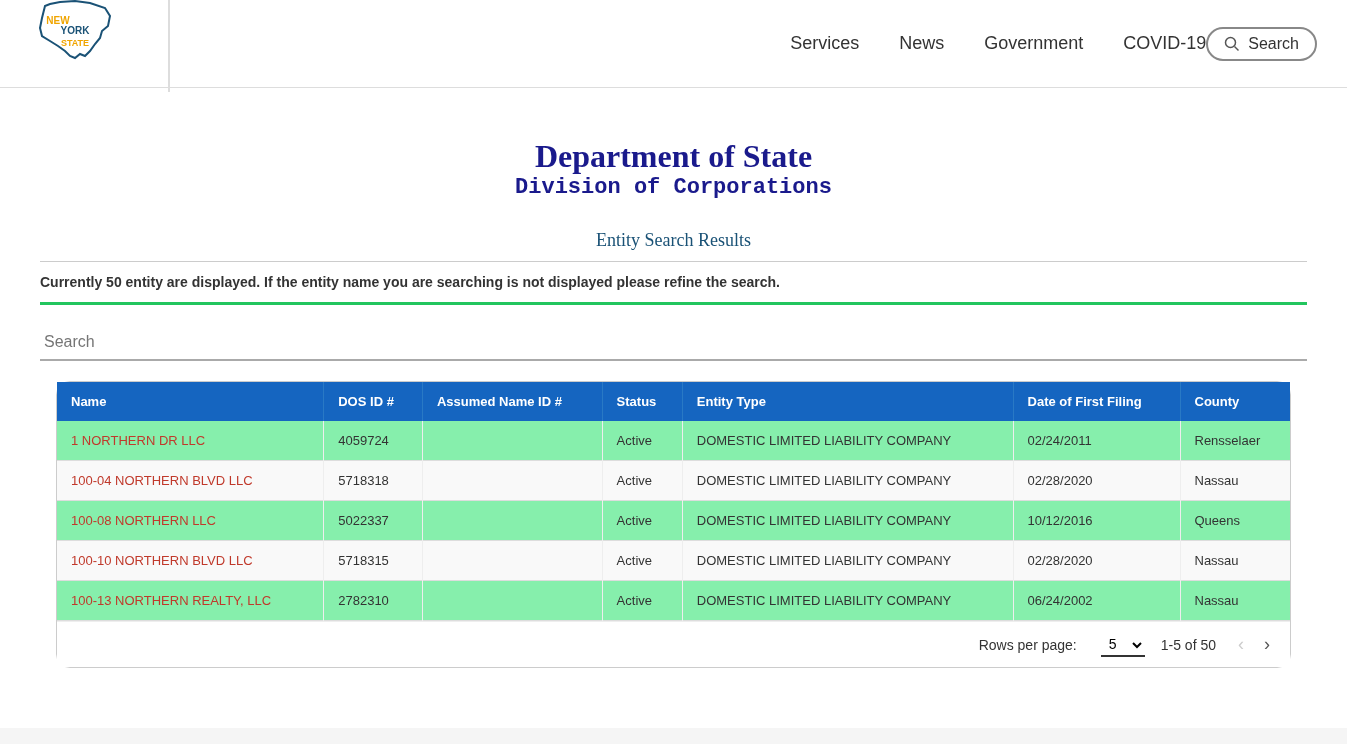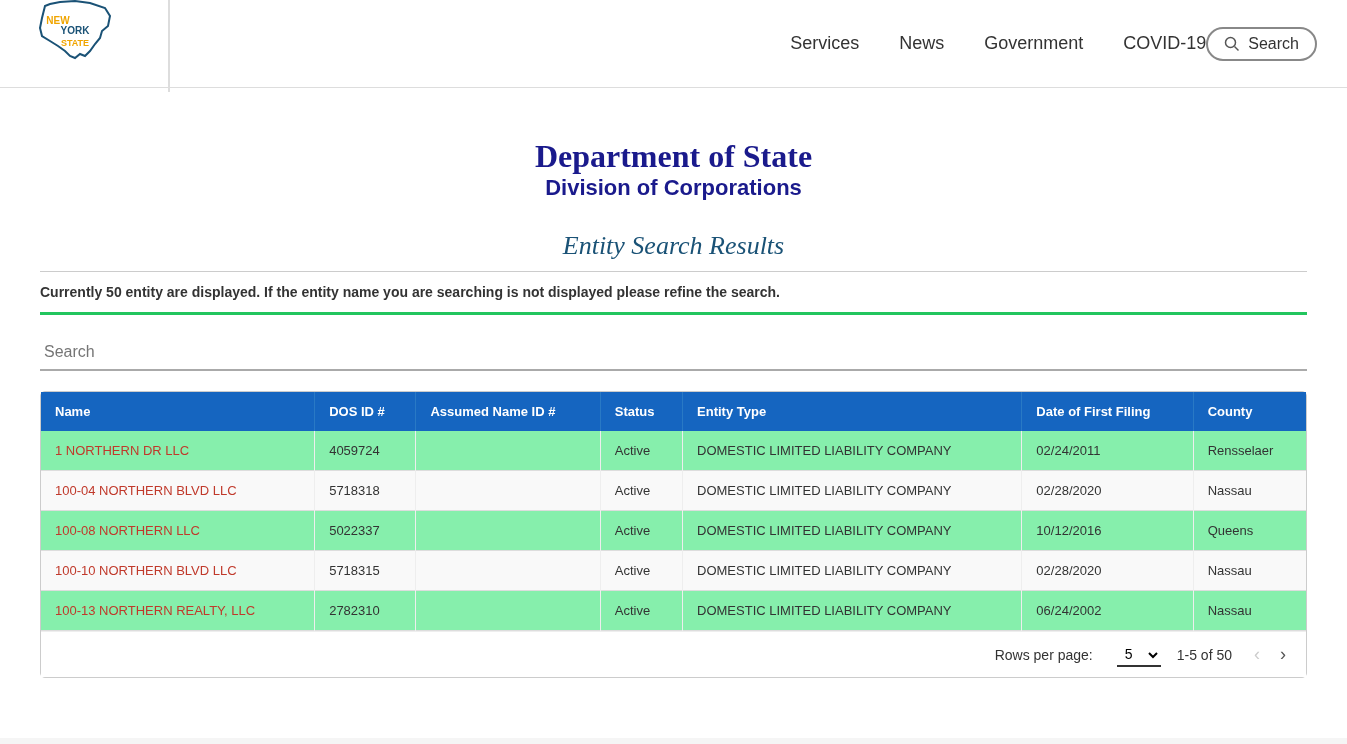--- a/index.html
+++ b/index.html
@@ -63,29 +63,28 @@
     .dept-title {
       font-size: 32px;
       font-weight: bold;
       color: #1a1a8c;
       font-family: Georgia, serif;
     }
     .div-title {
       font-size: 22px;
       font-weight: bold;
       color: #1a1a8c;
-      font-family: Liberation Sans, sans-serif;
+      font-family: Liberation Mono, monospace;
     }
     .results-title {
-      font-size: 26px;
+      font-size: 18px;
       color: #1a5276;
       text-align: center;
       margin: 20px 0 10px;
       font-family: Georgia, serif;
-      font-style: italic;
     }
     .results-info {
       border-top: 1px solid #ccc;
       border-bottom: 3px solid #22c55e;
       padding: 12px 0;
       font-size: 14px;
       font-weight: bold;
       color: #333;
       text-align: left;
       margin: 10px 0 20px;
@@ -99,23 +98,23 @@
       border-bottom: 2px solid #aaa;
       padding: 8px 4px;
       font-size: 16px;
       color: #999;
       outline: none;
       background: transparent;
     }
 
     
     .table-container {
-      margin: 20px 0;
+      margin: 20px 16px;
       border: 1px solid #ccc;
-      border-radius: 5px;
+      border-radius: 14px;
     }
     table {
       width: 100%;
       border-collapse: collapse;
     }
     thead tr {
       background: #1565c0;
       color: #fff;
     }
     thead th {

